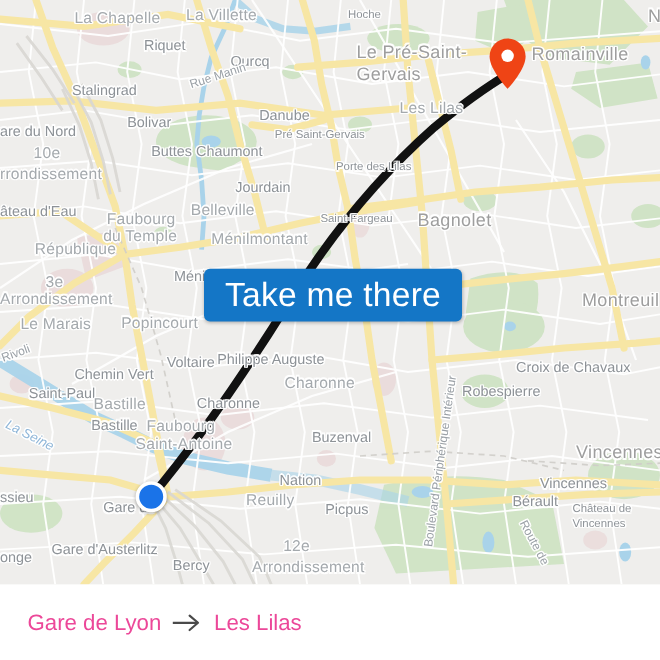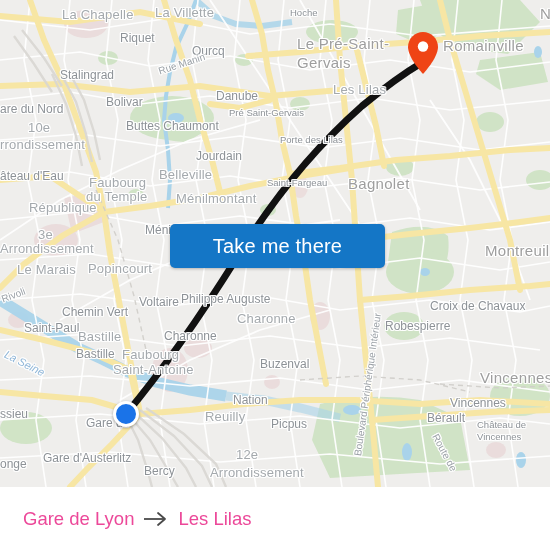--- a/index.html
+++ b/index.html
@@ -61,21 +61,21 @@
   #cta {
     position: absolute;
     left: 170px;
     top: 224px;
     width: 215px;
     height: 44px;
     background: #1476c6;
     border: none;
     border-radius: 5px;
     color: #ffffff;
-    font-size: 20px;
+    font-size: 28px;
     font-family: "Liberation Sans", sans-serif;
     letter-spacing: .2px;
     cursor: pointer;
     padding: 0;
     box-shadow: 0 1px 3px rgba(0,0,0,.25);
   }
 
   
   .marker {
     position: absolute;
@@ -344,21 +344,21 @@
         <div class="maplabel lab-big" style="left: 86px; top: 190px;">du Temple</div>
         <div class="maplabel lab-big" style="left: 176px; top: 192px;">Ménilmontant</div>
         <div class="maplabel lab-small" style="left: 267px; top: 178px;">Saint-Fargeau</div>
         <div class="maplabel lab-city" style="left: 348px; top: 176px;">Bagnolet</div>
         <div class="maplabel lab-big" style="left: 29px; top: 201px;">République</div>
         <div class="maplabel lab-mid" style="left: 145px; top: 224px;">Méni</div>
         <div class="maplabel lab-big" style="left: 38px; top: 228px;">3e</div>
         <div class="maplabel lab-big" style="left: 0px; top: 242px;">Arrondissement</div>
         <div class="maplabel lab-city" style="left: 485px; top: 243px;">Montreuil</div>
         <div class="maplabel lab-big" style="left: 17px; top: 263px;">Le Marais</div>
-        <div class="maplabel lab-big" style="left: 88px; top: 262px;">Popincourt</div>
+        <div class="maplabel lab-big" style="left: 101px; top: 262px;">Popincourt</div>
         <div class="maplabel lab-mid" style="left: 139px; top: 296px;">Voltaire</div>
         <div class="maplabel lab-mid" style="left: 181px; top: 293px;">Philippe Auguste</div>
         <div class="maplabel lab-big" style="left: 237px; top: 312px;">Charonne</div>
         <div class="maplabel lab-mid" style="left: 430px; top: 300px;">Croix de Chavaux</div>
         <div class="maplabel lab-road" style="left: 0px; top: 294px; transform-origin: left top; transform: rotate(-20deg);">Rivoli</div>
         <div class="maplabel lab-mid" style="left: 62px; top: 306px;">Chemin Vert</div>
         <div class="maplabel lab-mid" style="left: 164px; top: 330px;">Charonne</div>
         <div class="maplabel lab-mid" style="left: 385px; top: 320px;">Robespierre</div>
         <div class="maplabel lab-mid" style="left: 24px; top: 322px;">Saint-Paul</div>
         <div class="maplabel lab-big" style="left: 78px; top: 330px;">Bastille</div>

